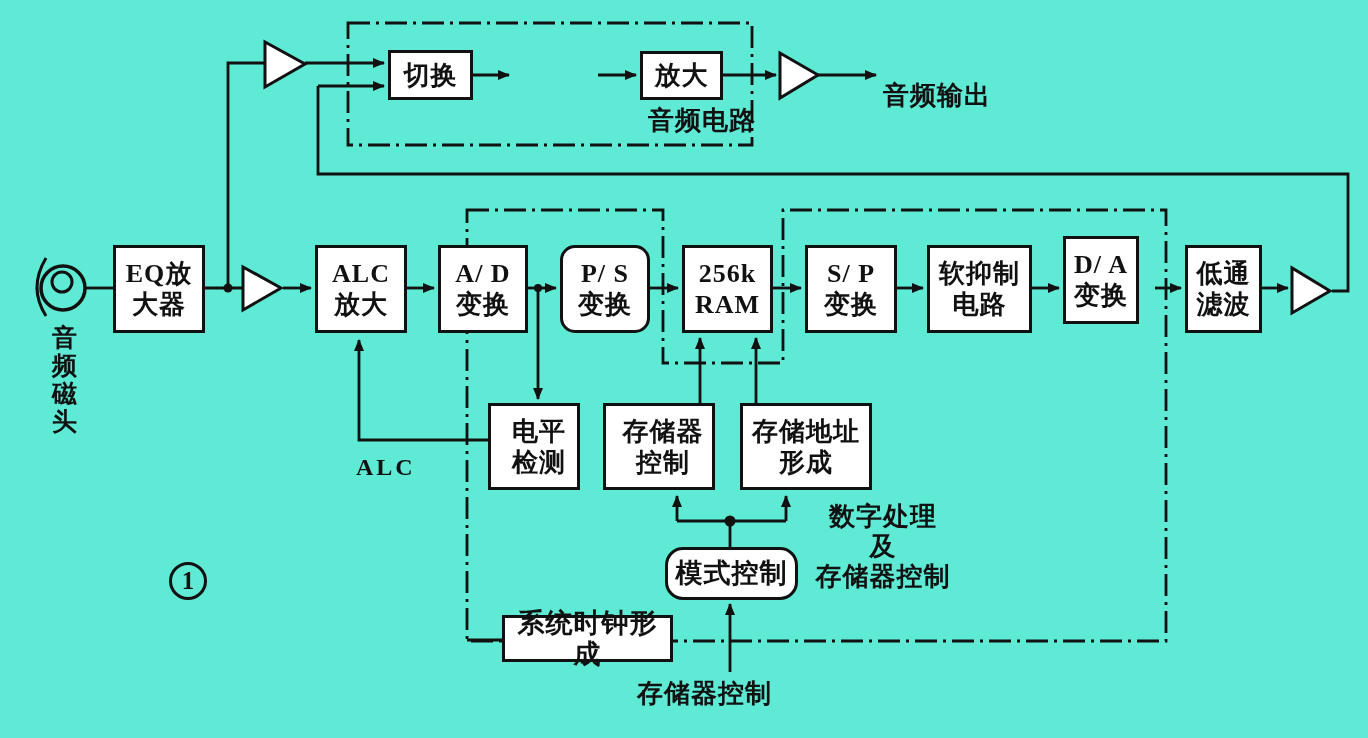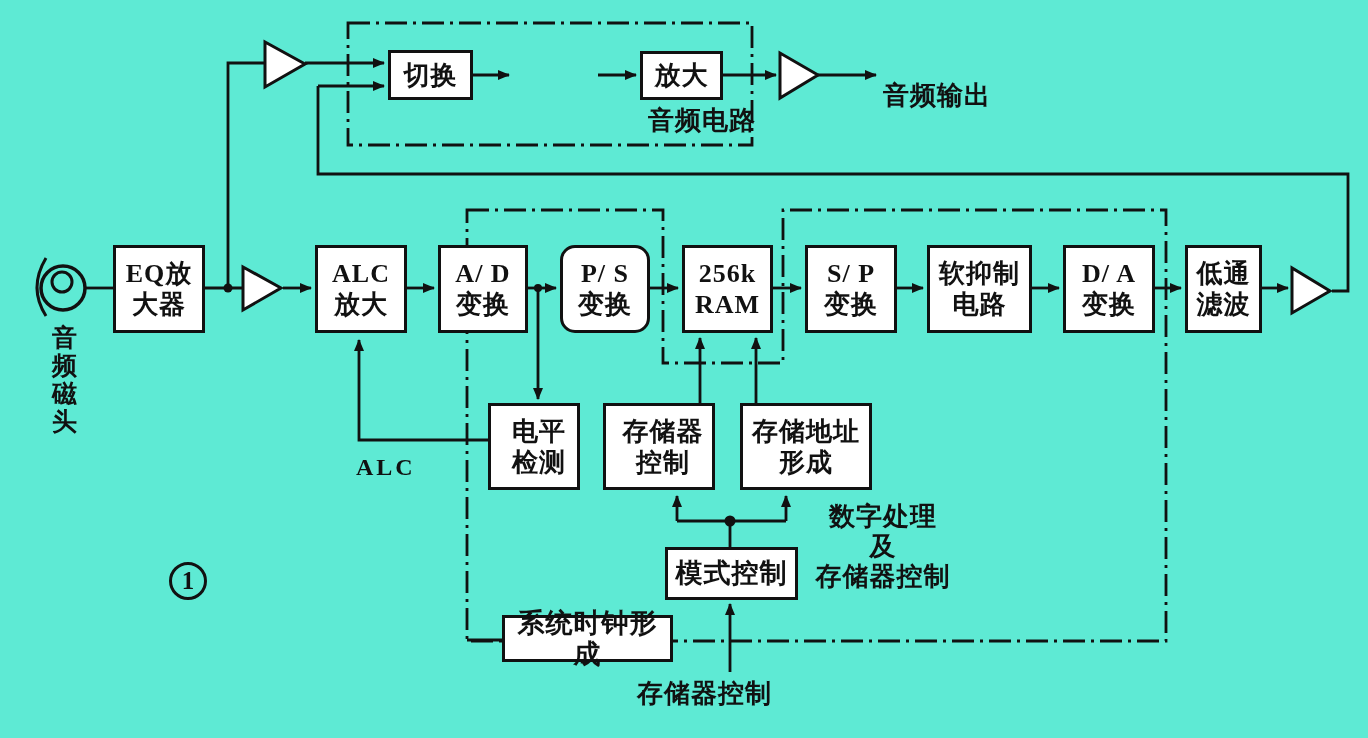--- a/index.html
+++ b/index.html
@@ -115,32 +115,32 @@
   <div class="box" style="left:438px;top:245px;width:90px;height:88px;">A/ D
 变换</div>
   <div class="box" style="left:560px;top:245px;width:90px;height:88px;border-radius:15px;">P/ S
 变换</div>
   <div class="box" style="left:682px;top:245px;width:91px;height:88px;">256k
 RAM</div>
   <div class="box" style="left:805px;top:245px;width:92px;height:88px;">S/ P
 变换</div>
   <div class="box" style="left:927px;top:245px;width:105px;height:88px;">软抑制
 电路</div>
-  <div class="box" style="left:1063px;top:245px;width:92px;height:88px;">D/ A
+  <div class="box" style="left:1063px;top:236px;width:76px;height:88px;">D/ A
 变换</div>
   <div class="box" style="left:1185px;top:245px;width:77px;height:88px;">低通
 滤波</div>
 
   <div class="box" style="left:488px;top:403px;width:92px;height:87px;padding-left:10px;">电平
 检测</div>
   <div class="box" style="left:603px;top:403px;width:112px;height:87px;padding-left:8px;">存储器
 控制</div>
   <div class="box" style="left:740px;top:403px;width:132px;height:87px;">存储地址
 形成</div>
-  <div class="box" style="left:665px;top:547px;width:133px;height:53px;font-size:27px;">模式控制</div>
+  <div class="box" style="left:665px;top:547px;width:133px;height:53px;font-size:27px;border-radius:18px;">模式控制</div>
   <div class="box" style="left:502px;top:615px;width:171px;height:47px;font-size:27px;">系统时钟形成</div>
 
   <div class="lbl" style="left:50px;top:324px;width:30px;line-height:28px;text-align:center;font-size:25px;">音
 频
 磁
 头</div>
   <div class="lbl" style="left:356px;top:452px;font-size:24px;letter-spacing:3px;">ALC</div>
   <div class="lbl center" style="left:803px;top:502px;width:160px;line-height:30px;">数字处理
 及
 存储器控制</div>

